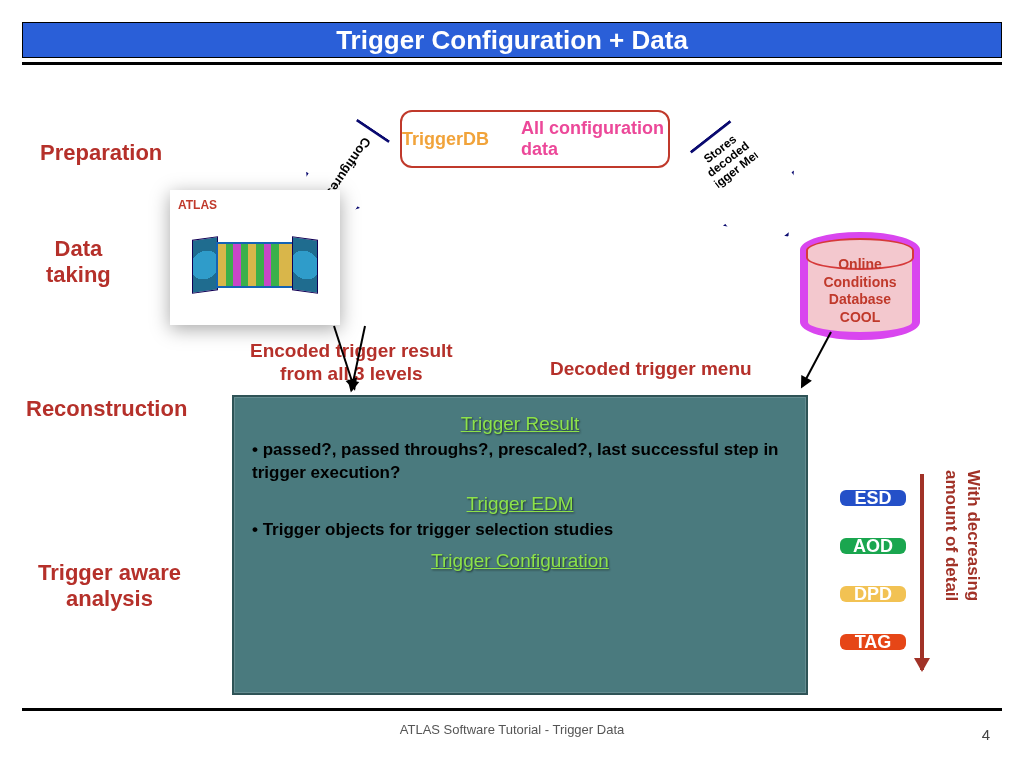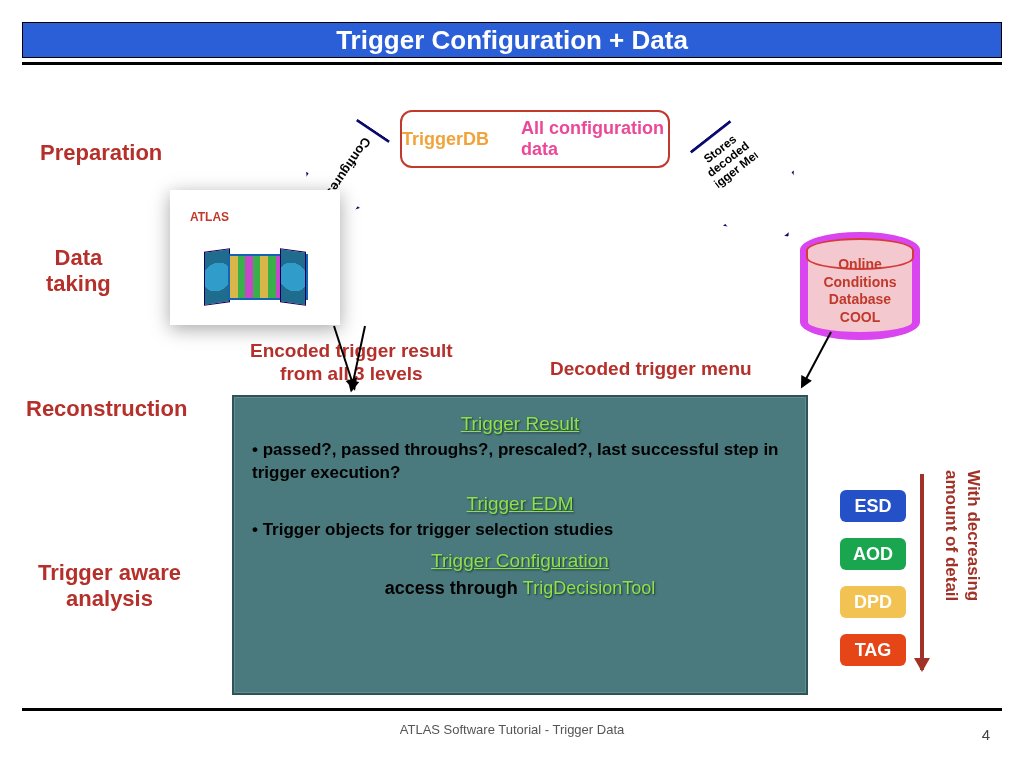--- a/index.html
+++ b/index.html
@@ -4,21 +4,21 @@
 <style>
   * { margin:0; padding:0; box-sizing:border-box; }
   body { width:1024px; height:768px; background:#fff; font-family:Arial,Helvetica,sans-serif; position:relative; overflow:hidden; }
   .title-bar { position:absolute; top:22px; left:22px; width:980px; height:36px; background:#2a5fd8; border:1px solid #000; display:flex; align-items:center; justify-content:center; }
   .title-bar span { color:#fff; font-size:26px; font-weight:600; }
   .title-underline { position:absolute; top:62px; left:22px; width:980px; height:3px; background:#000; }
   .stage-label { position:absolute; color:#b5302a; font-weight:bold; font-size:22px; text-shadow:0 1px 1px rgba(255,255,255,.8); }
   .triggerdb { position:absolute; top:110px; left:400px; width:270px; height:58px; border:2px solid #c0392b; border-radius:12px; background:#fff; display:flex; flex-direction:row; align-items:center; justify-content:center; font-weight:bold; font-size:18px; }
   .triggerdb .a { color:#f1a33a; }
   .triggerdb .b { color:#ec4899;margin-left:32px; }
-  .detector { position:absolute; top:190px; left:170px; width:170px; height:135px; background:#fff; box-shadow:0 4px 18px rgba(0,0,0,.35); padding:20px; }
+  .detector { position:absolute; top:190px; left:170px; width:170px; height:135px; background:#fff; box-shadow:0 4px 18px rgba(0,0,0,.35); padding:8px; }
   .detector .atlas { color:#c0392b; font-size:12px; font-weight:bold; }
   .detector .draw { width:100%; height:100px; position:relative; background:linear-gradient(135deg,#fff 0%,#fff 100%); }
   .detector .barrel { position:absolute; left:38px; top:30px; width:80px; height:46px; background:linear-gradient(90deg,#d9b64a 0 10%,#3ab04a 10% 20%,#c846c8 20% 30%,#3ab04a 30% 40%,#d9b64a 40% 50%,#3ab04a 50% 60%,#c846c8 60% 70%,#3ab04a 70% 80%,#d9b64a 80% 100%); border:2px solid #1463b5; }
   .detector .endcap { position:absolute; top:26px; width:26px; height:54px; background:radial-gradient(circle,#2f9cca 0 50%,#1f6c8f 50% 100%); border:1px solid #105; }
   .detector .endcap.left { left:14px; transform:skewY(-8deg); }
   .detector .endcap.right { right:14px; transform:skewY(8deg); }
   .arrow-box { position:absolute; border:3px solid #0a0a70; background:#fff; }
   .configures { top:120px; left:310px; width:65px; height:112px; transform:rotate(34deg); clip-path:polygon(20% 0,80% 0,80% 65%,100% 65%,50% 100%,0 65%,20% 65%); display:flex; align-items:flex-start; justify-content:center; }
   .configures span { transform:rotate(0deg); font-size:13px; font-weight:bold; margin-top:8px; writing-mode:vertical-rl; }
   .stores { top:122px; left:704px; width:90px; height:128px; transform:rotate(-38deg); clip-path:polygon(22% 0,78% 0,78% 62%,100% 62%,50% 100%,0 62%,22% 62%); display:flex; align-items:flex-start; justify-content:center; }
@@ -26,21 +26,21 @@
   .cool-db { position:absolute; top:232px; left:800px; width:120px; height:108px; }
   .cool-db .cyl { width:120px; height:108px; background:#f3c8ce; border:8px solid #d946ef; border-radius:60px/18px; position:relative; display:flex; align-items:center; justify-content:center; }
   .cool-db .cyl::before { content:""; position:absolute; top:-2px; left:-2px; right:-2px; height:28px; border:2px solid #d63a3a; border-radius:60px/14px; background:#f3c8ce; }
   .cool-db .txt { position:relative; color:#c0392b; font-weight:bold; font-size:14px; text-align:center; line-height:1.25; z-index:2; margin-top:10px; }
   .mid-label { position:absolute; color:#b5302a; font-weight:bold; font-size:19px; text-align:center; line-height:1.2; }
   .big-panel { position:absolute; top:395px; left:232px; width:576px; height:300px; background:#4a7a7e; border:2px solid #2e5356; box-shadow:inset 0 0 0 1px rgba(255,255,255,.15); padding:14px 18px 6px; }
   .big-panel .hd { color:#8de24a; font-size:19px; text-decoration:underline; text-align:center; font-weight:500; text-shadow:1px 1px 2px rgba(0,0,0,.6); margin-top:2px; }
   .big-panel .bd { color:#000; font-size:17px; font-weight:bold; margin:4px 0 8px; line-height:1.35; }
   .big-panel .access { text-align:center; font-size:18px; font-weight:bold; color:#000; margin-top:6px; }
   .big-panel .access .tool { color:#8de24a; font-family:Verdana,Arial; font-weight:500; text-shadow:1px 1px 2px rgba(0,0,0,.6); }
-  .format-badge { position:absolute; left:840px; width:66px; height:32px; border-radius:6px; color:#fff; font-weight:bold; font-size:18px; display:flex; align-items:center; justify-content:center; }
+  .format-badge { position:absolute; left:840px; width:66px; height:16px; border-radius:6px; color:#fff; font-weight:bold; font-size:18px; display:flex; align-items:center; justify-content:center; }
   .format-esd { top:490px; background:#2450c8; }
   .format-aod { top:538px; background:#1aa64f; }
   .format-dpd { top:586px; background:#f2c253; color:#fff; }
   .format-tag { top:634px; background:#e64617; }
   .side-text { position:absolute; top:470px; left:940px; color:#a13227; font-weight:bold; font-size:17px; writing-mode:vertical-rl; line-height:1.3; height:210px; }
   .side-arrow { position:absolute; top:474px; left:920px; width:4px; height:196px; background:#a13227; }
   .side-arrow::after { content:""; position:absolute; bottom:-2px; left:-6px; border-left:8px solid transparent; border-right:8px solid transparent; border-top:14px solid #a13227; }
   .bottom-line { position:absolute; top:708px; left:22px; width:980px; height:3px; background:#000; }
   .footer-text { position:absolute; top:722px; width:1024px; text-align:center; color:#555; font-size:13px; }
   .page-num { position:absolute; top:726px; right:34px; color:#444; font-size:15px; }
@@ -49,21 +49,21 @@
 </style>
 </head>
 <body>
 
 <div class="title-bar">
     <span>Trigger Configuration + Data</span>
   </div>
 <div class="title-underline"></div>
 
 <div class="stage-label" style="top:140px;left:40px">Preparation</div>
-<div class="stage-label" style="top:245px;left:46px;white-space:pre;text-align:center">Data
+<div class="stage-label" style="top:236px;left:46px;white-space:pre;text-align:center">Data
 taking</div>
 <div class="stage-label" style="top:396px;left:26px">Reconstruction</div>
 <div class="stage-label" style="top:560px;left:38px;white-space:pre;text-align:center">Trigger aware
 analysis</div>
 
 <div class="triggerdb">
   <span class="a">TriggerDB</span>
   <span class="b">All configuration data</span>
 </div>
 
@@ -99,23 +99,20 @@
 <div class="thin-arrow" style="top:326px; left:333px; height:66px; transform:rotate(-18deg)"></div>
 <div class="thin-arrow" style="top:326px; left:364px; height:66px; transform:rotate(12deg)"></div>
 <div class="thin-arrow" style="top:332px; left:830px; height:62px; transform:rotate(28deg)"></div>
 
 <div class="big-panel">
   <div class="hd">Trigger Result</div>
   <div class="bd">• passed?, passed throughs?,  prescaled?, last successful step in trigger execution?</div>
   <div class="hd">Trigger EDM</div>
   <div class="bd">• Trigger objects for trigger selection studies</div>
   <div class="hd">Trigger Configuration</div>
-  <div class="access">
-    <span>access through </span><span class="tool">TrigDecisionTool</span>
-  </div>
 </div>
 
 <div class="format-badge format-esd">ESD</div>
 <div class="format-badge format-aod">AOD</div>
 <div class="format-badge format-dpd">DPD</div>
 <div class="format-badge format-tag">TAG</div>
 
 <div class="side-arrow"></div>
 <div class="side-text" style="white-space:pre">With decreasing
 amount of detail</div>

